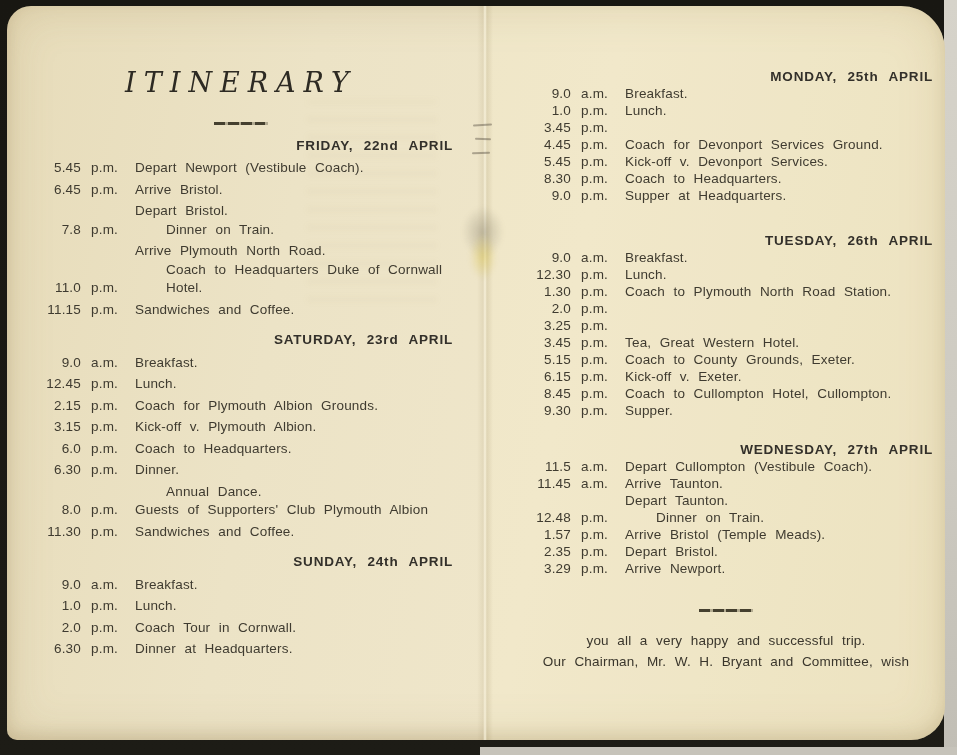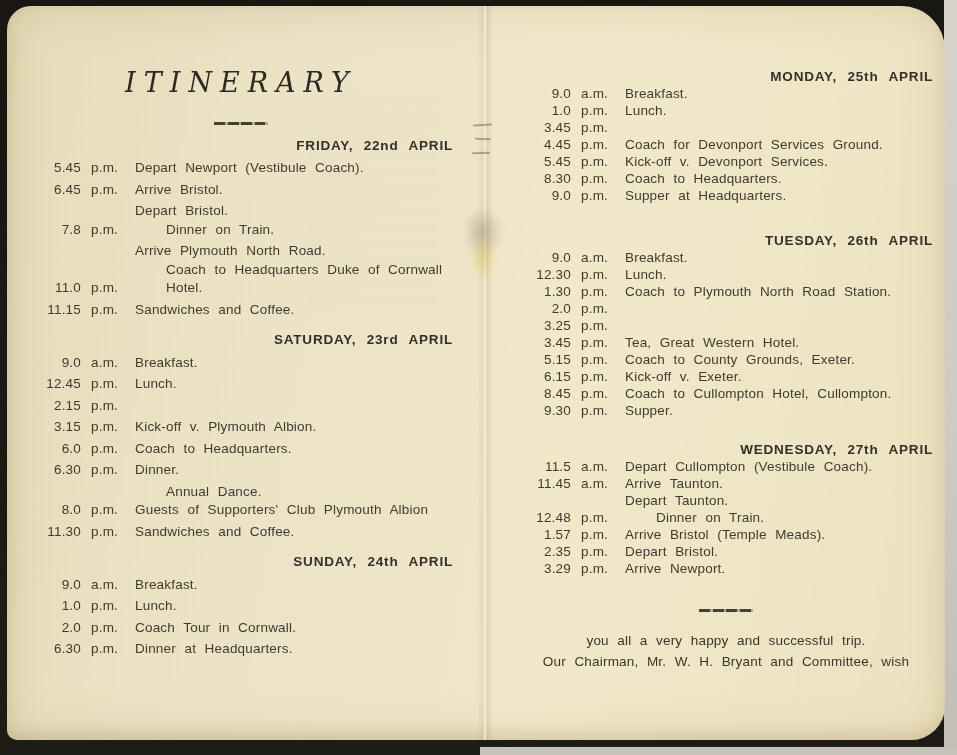--- a/index.html
+++ b/index.html
@@ -179,20 +179,23 @@
             <div class="entry">
               <span class="time">12.45</span>
               <span class="mer">p.m.</span>
               <span class="desc">
                 <span class="line">Lunch.</span>
               </span>
             </div>
             <div class="entry">
               <span class="time">2.15</span>
               <span class="mer">p.m.</span>
+              <span class="desc">
+                <span class="line">Coach for Plymouth Albion Grounds.</span>
+              </span>
             </div>
             <div class="entry">
               <span class="time">3.15</span>
               <span class="mer">p.m.</span>
               <span class="desc">
                 <span class="line">Kick-off v. Plymouth Albion.</span>
               </span>
             </div>
             <div class="entry">
               <span class="time">6.0</span>

